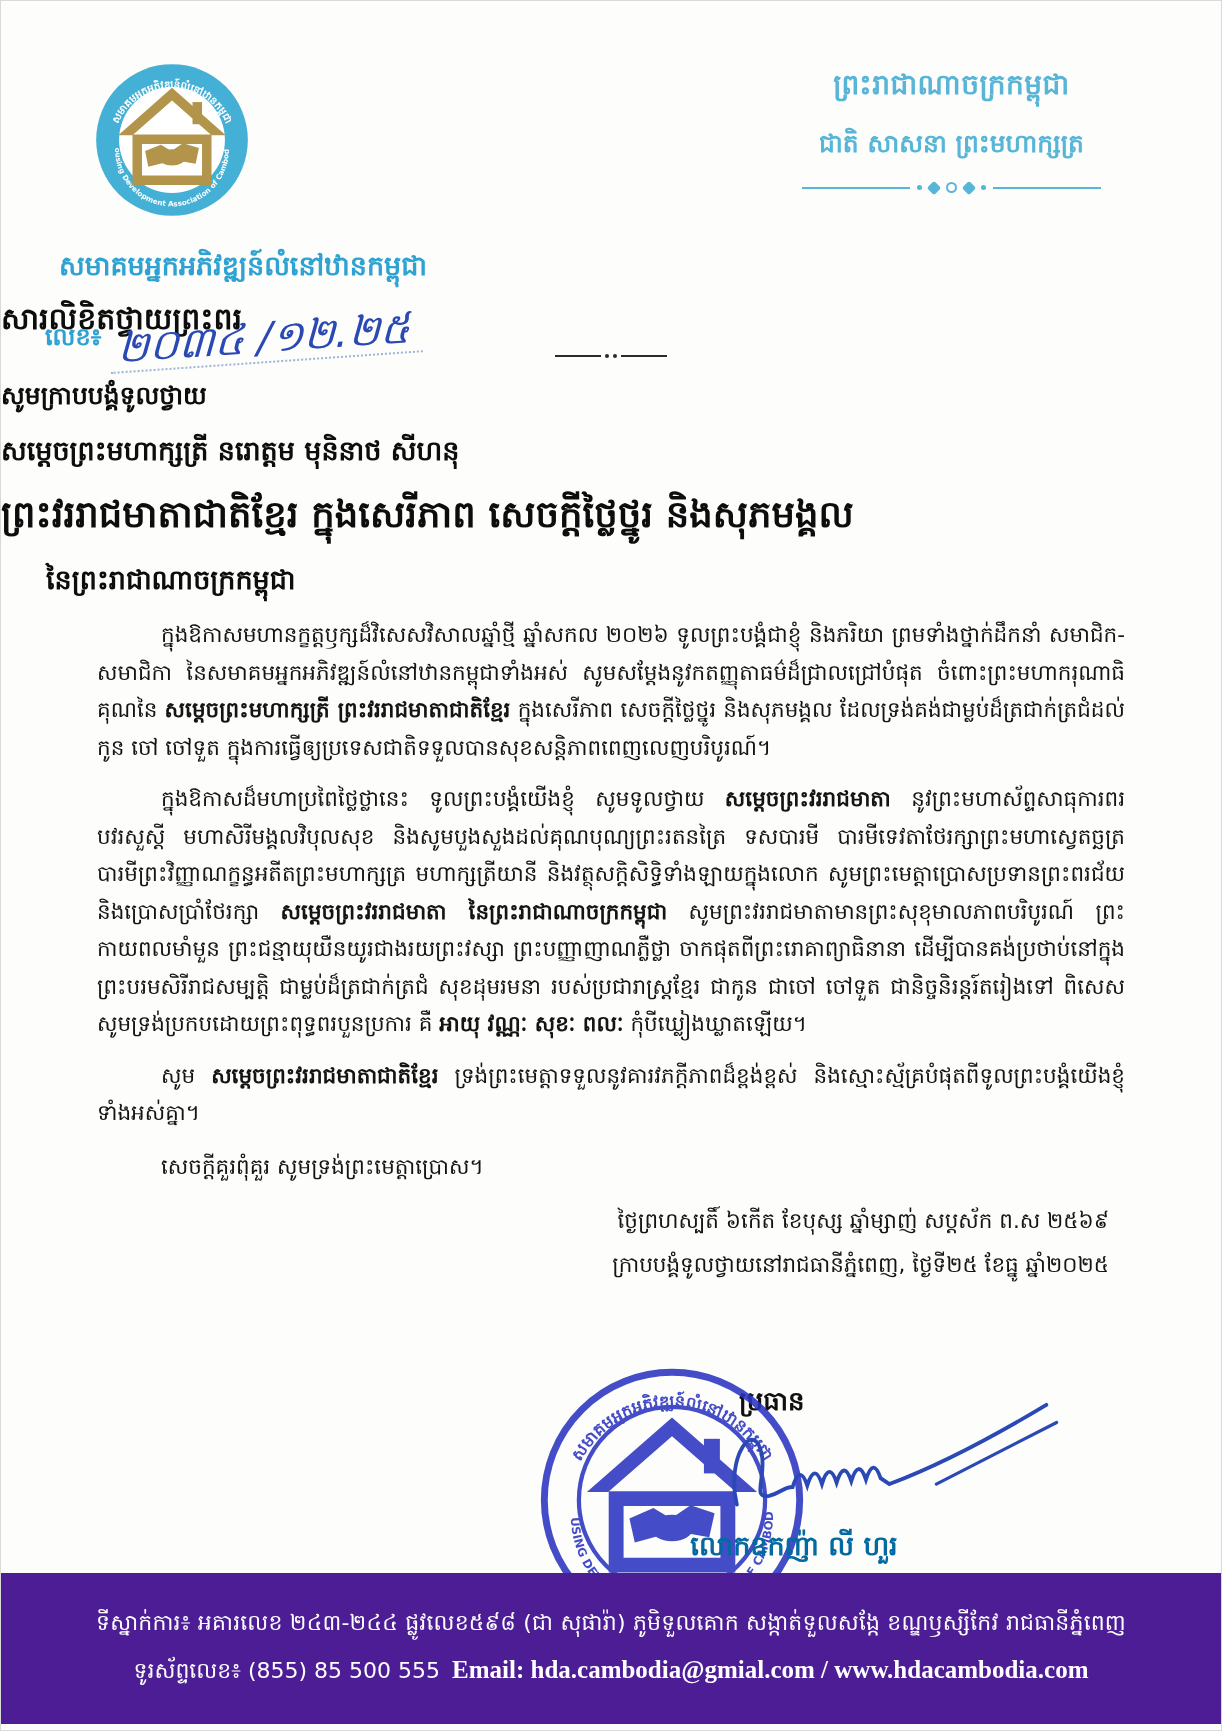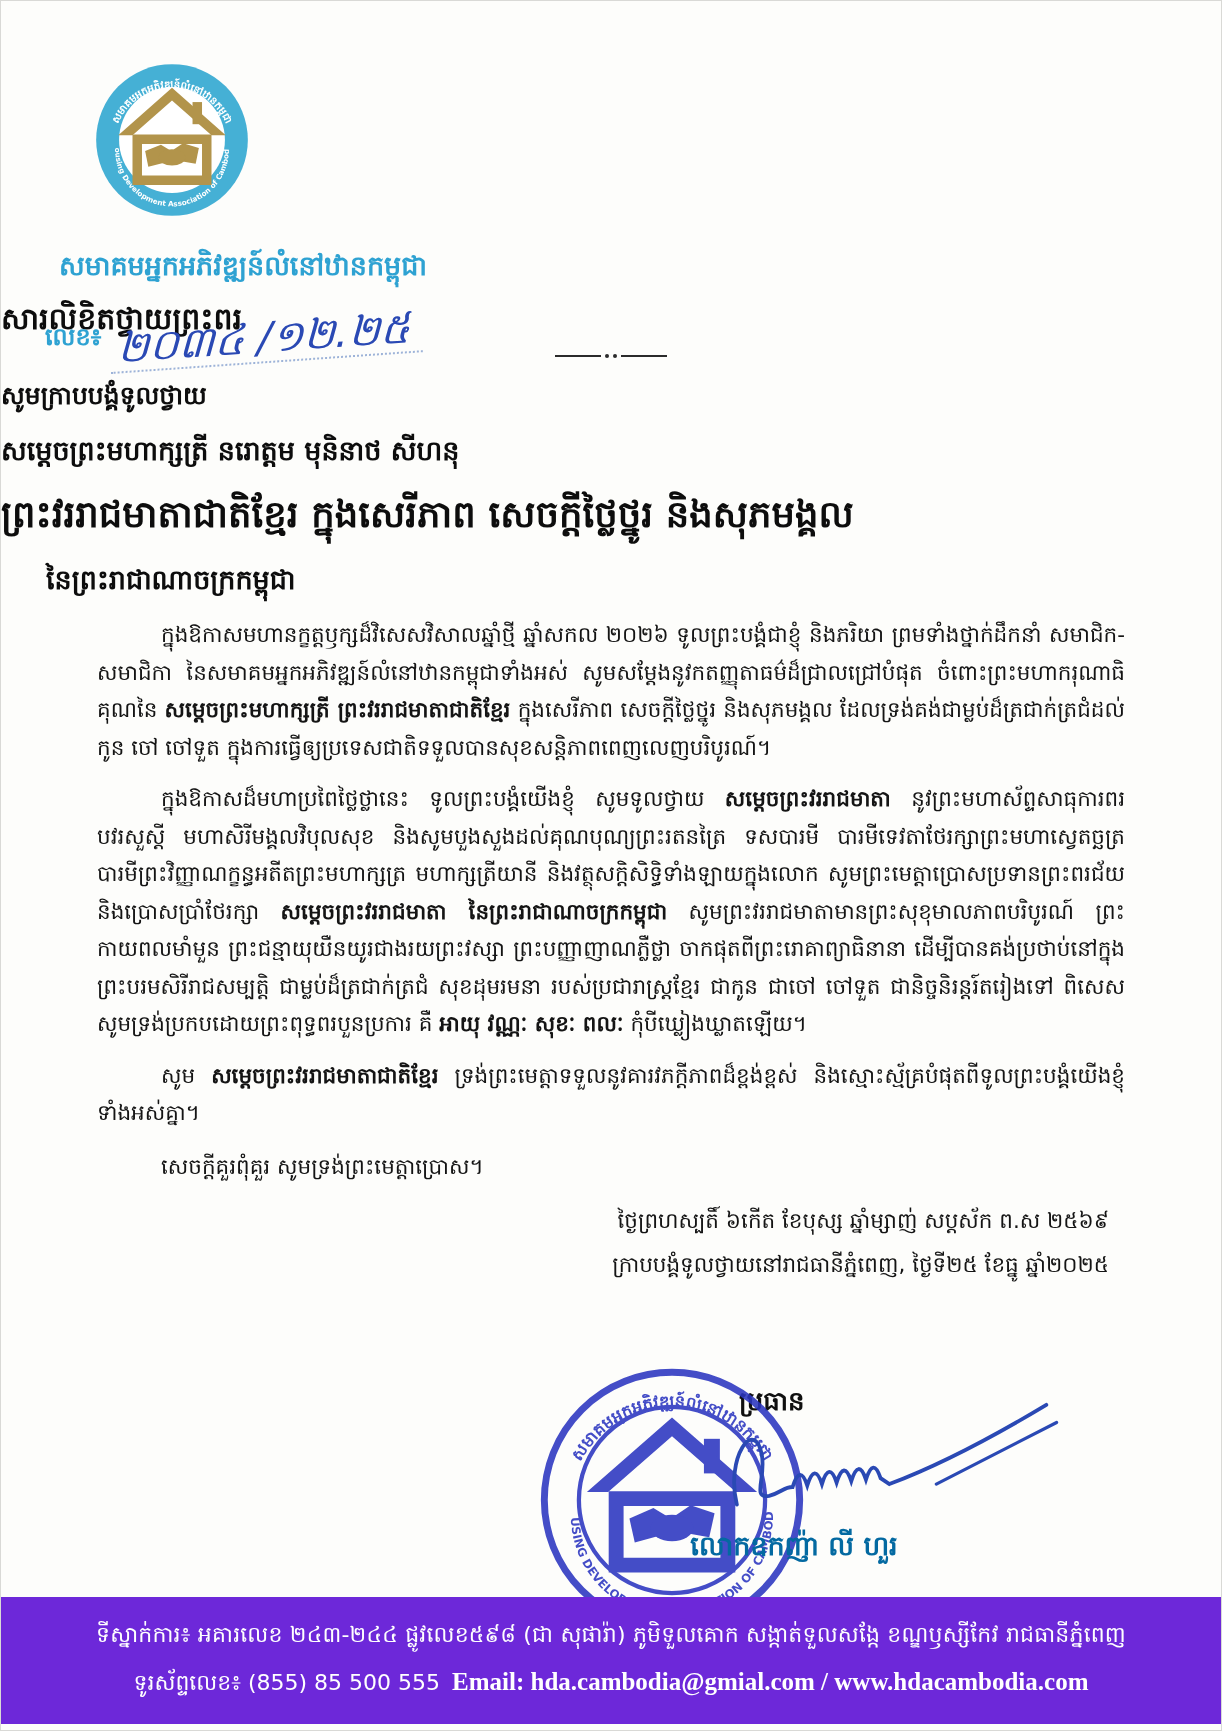--- a/index.html
+++ b/index.html
@@ -64,22 +64,22 @@
   .date-block { margin:14px 112px 0 0; text-align:right; font-size:21.5px; line-height:44px; color:#141414; }
 
   
   .sig-role { position:absolute; left:738px; top:1384px; font-size:26px; font-weight:bold; color:#101010; }
   .sig-name { position:absolute; left:588px; top:1528px; width:410px; text-align:center; font-size:27px; font-weight:bold; color:#0369a1; }
   .sig-svg  { position:absolute; left:706px; top:1398px; width:400px; height:132px; }
   .stamp    { position:absolute; left:538px; top:1366px; width:266px; height:266px; opacity:.88; }
 
   
   .footer {
-    position:absolute; left:0; right:0; bottom:6px; height:127px;
-    background:#6d28d9; color:#ffffff;
+    position:absolute; left:0; right:0; bottom:6px; height:151px;
+    background:#4c1d95; color:#ffffff;
     display:flex; flex-direction:column; align-items:center; justify-content:center; gap:15px;
   }
   .footer-line1 { font-size:22px; letter-spacing:.2px; }
   .footer-line2 { font-size:22px; display:flex; align-items:baseline; gap:12px; }
   .footer-line2 .latin { font-family:"Liberation Serif", serif; font-weight:bold; font-size:25px; }
 
   
   .arc-text-logo  { fill:#ffffff; font-size:6.4px; font-weight:bold; }
   .arc-text-stamp { fill:#2b35c0; font-size:6.2px; font-weight:bold; }
 </style>
@@ -102,20 +102,33 @@
           <rect x="63" y="26" width="6" height="14" fill="#b2944b"></rect>
           <polygon points="50,17 16,47 25,47 50,25 75,47 84,47" fill="#b2944b"></polygon>
           <path d="M28,49.5 h44 v26 h-44 z" fill="none" stroke="#b2944b" stroke-width="6"></path>
           <path d="M33,57 l10,-4 5,3 -1,8 -12,3 z" fill="#b2944b"></path>
           <path d="M67,55 l-10,-3 -6,4 2,7 12,2 z" fill="#b2944b"></path>
           <ellipse cx="50" cy="61" rx="8.5" ry="5.2" fill="#b2944b"></ellipse>
         </g>
       </svg>
     </div>
 
+    <div class="kingdom">
+      <div class="kingdom-line1">ព្រះរាជាណាចក្រកម្ពុជា</div>
+      <div class="kingdom-line2">ជាតិ សាសនា ព្រះមហាក្សត្រ</div>
+      <div class="orn">
+        <span class="bar"></span>
+          <span class="dot"></span>
+          <span class="dia"></span>
+          <span class="ring"></span>
+          <span class="dia"></span>
+          <span class="dot"></span>
+          <span class="bar"></span>
+      </div>
+    </div>
   </div>
 
   <div class="org-name">សមាគមអ្នកអភិវឌ្ឍន៍លំនៅឋានកម្ពុជា</div>
   <div class="ref-row">
     <span class="ref-label">លេខ៖</span>
     <span class="ref-number">២០៣៤ /១២.២៥</span>
   </div>
 
   <div class="title-block">
     <div class="doc-title">សារលិខិតថ្វាយព្រះពរ</div>

